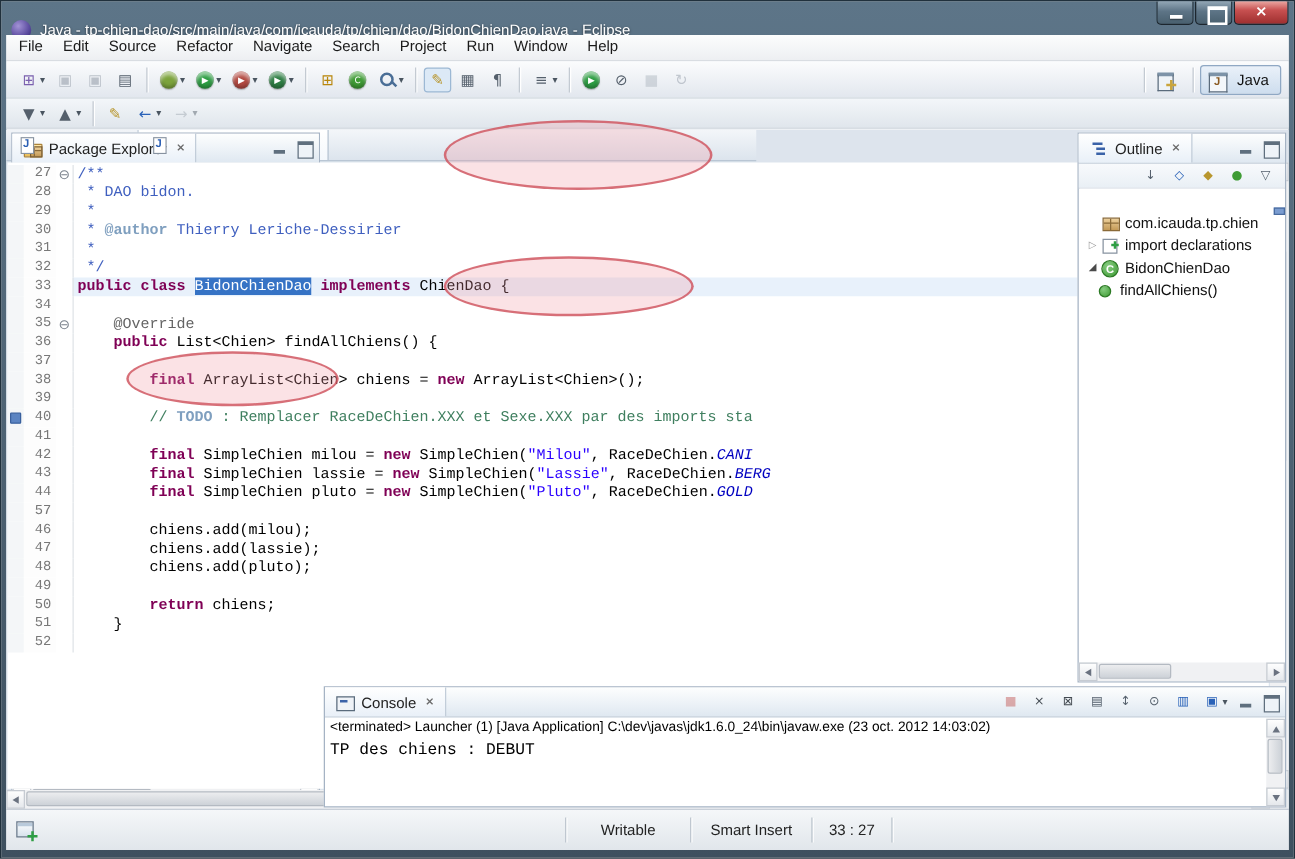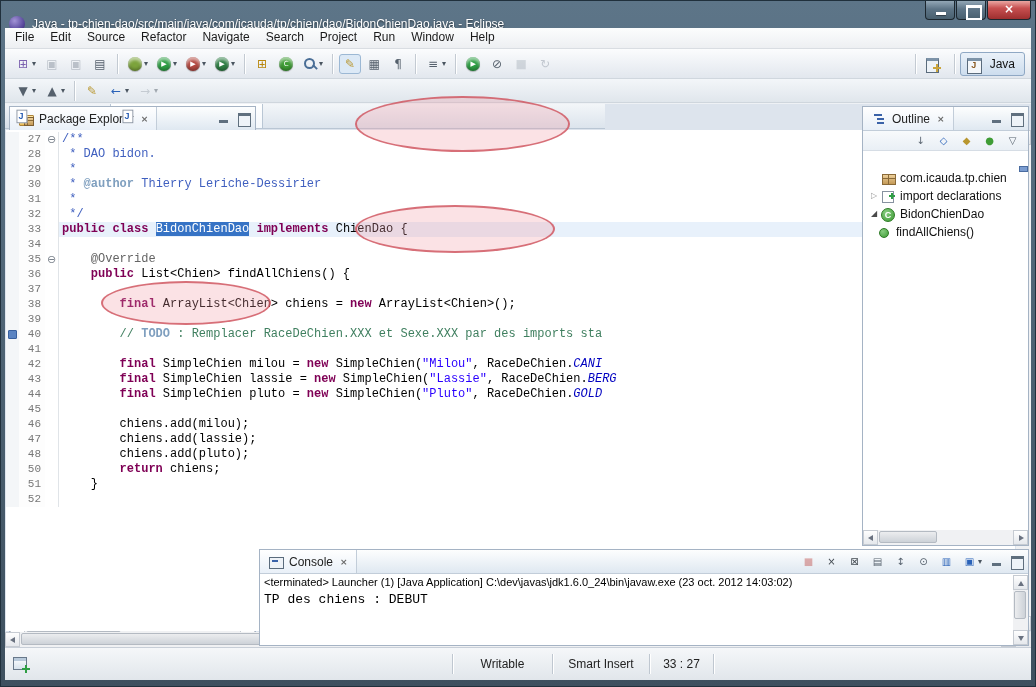--- a/index.html
+++ b/index.html
@@ -447,24 +447,25 @@
             <div class="code-line"><span class="col-marker"></span><span class="col-num">35</span><span class="col-fold">⊖</span><span class="col-text"><span class="s-p">    </span><span class="s-ann">@Override</span></span></div>
             <div class="code-line"><span class="col-marker"></span><span class="col-num">36</span><span class="col-fold"></span><span class="col-text"><span class="s-p">    </span><span class="s-kw">public</span><span class="s-p"> List&lt;Chien&gt; findAllChiens() {</span></span></div>
             <div class="code-line"><span class="col-marker"></span><span class="col-num">37</span><span class="col-fold"></span><span class="col-text"></span></div>
             <div class="code-line"><span class="col-marker"></span><span class="col-num">38</span><span class="col-fold"></span><span class="col-text"><span class="s-p">        </span><span class="s-kw">final</span><span class="s-p"> ArrayList&lt;Chien&gt; chiens = </span><span class="s-kw">new</span><span class="s-p"> ArrayList&lt;Chien&gt;();</span></span></div>
             <div class="code-line"><span class="col-marker"></span><span class="col-num">39</span><span class="col-fold"></span><span class="col-text"></span></div>
             <div class="code-line"><span class="col-marker"><span class="task-marker"></span></span><span class="col-num">40</span><span class="col-fold"></span><span class="col-text"><span class="s-p">        </span><span class="s-com">// </span><span class="s-todo">TODO</span><span class="s-com"> : Remplacer RaceDeChien.XXX et Sexe.XXX par des imports sta</span></span></div>
             <div class="code-line"><span class="col-marker"></span><span class="col-num">41</span><span class="col-fold"></span><span class="col-text"></span></div>
             <div class="code-line"><span class="col-marker"></span><span class="col-num">42</span><span class="col-fold"></span><span class="col-text"><span class="s-p">        </span><span class="s-kw">final</span><span class="s-p"> SimpleChien milou = </span><span class="s-kw">new</span><span class="s-p"> SimpleChien(</span><span class="s-str">"Milou"</span><span class="s-p">, RaceDeChien.</span><span class="s-stat">CANI</span></span></div>
             <div class="code-line"><span class="col-marker"></span><span class="col-num">43</span><span class="col-fold"></span><span class="col-text"><span class="s-p">        </span><span class="s-kw">final</span><span class="s-p"> SimpleChien lassie = </span><span class="s-kw">new</span><span class="s-p"> SimpleChien(</span><span class="s-str">"Lassie"</span><span class="s-p">, RaceDeChien.</span><span class="s-stat">BERG</span></span></div>
             <div class="code-line"><span class="col-marker"></span><span class="col-num">44</span><span class="col-fold"></span><span class="col-text"><span class="s-p">        </span><span class="s-kw">final</span><span class="s-p"> SimpleChien pluto = </span><span class="s-kw">new</span><span class="s-p"> SimpleChien(</span><span class="s-str">"Pluto"</span><span class="s-p">, RaceDeChien.</span><span class="s-stat">GOLD</span></span></div>
-            <div class="code-line"><span class="col-marker"></span><span class="col-num">45</span><span class="col-fold"></span><span class="col-text"></span></div>
+            <div class="code-line"><span class="col-marker"></span><span class="col-num">57</span><span class="col-fold"></span><span class="col-text"></span></div>
             <div class="code-line"><span class="col-marker"></span><span class="col-num">46</span><span class="col-fold"></span><span class="col-text"><span class="s-p">        chiens.add(milou);</span></span></div>
             <div class="code-line"><span class="col-marker"></span><span class="col-num">47</span><span class="col-fold"></span><span class="col-text"><span class="s-p">        chiens.add(lassie);</span></span></div>
             <div class="code-line"><span class="col-marker"></span><span class="col-num">48</span><span class="col-fold"></span><span class="col-text"><span class="s-p">        chiens.add(pluto);</span></span></div>
+            <div class="code-line"><span class="col-marker"></span><span class="col-num">49</span><span class="col-fold"></span><span class="col-text"></span></div>
             <div class="code-line"><span class="col-marker"></span><span class="col-num">50</span><span class="col-fold"></span><span class="col-text"><span class="s-p">        </span><span class="s-kw">return</span><span class="s-p"> chiens;</span></span></div>
             <div class="code-line"><span class="col-marker"></span><span class="col-num">51</span><span class="col-fold"></span><span class="col-text"><span class="s-p">    }</span></span></div>
             <div class="code-line"><span class="col-marker"></span><span class="col-num">52</span><span class="col-fold"></span><span class="col-text"></span></div>
           </div>
         <div class="ov-marker"></div>
         <div class="sb sb-v ed-sv">
           <span class="sb-btn u"></span>
           <span class="sb-btn d"></span>
           <span class="sb-thumb" style="top:70px;height:170px"></span>
         </div>

